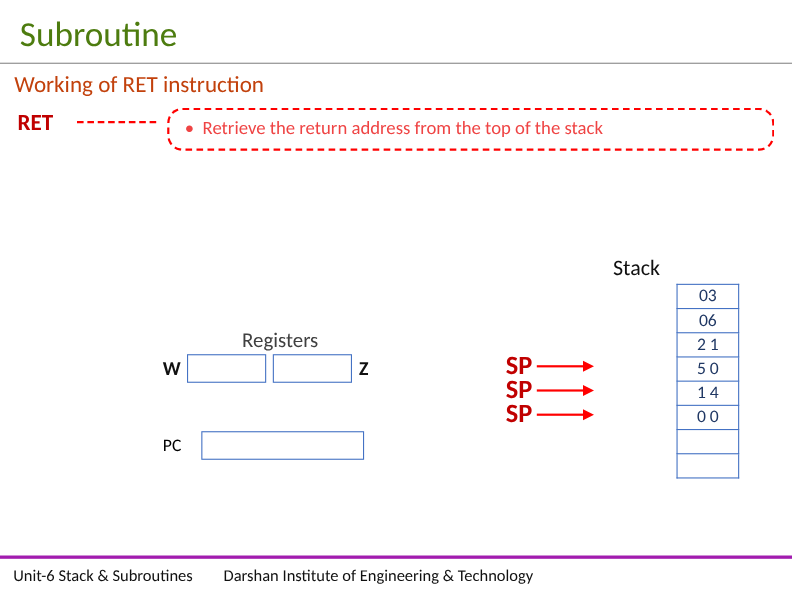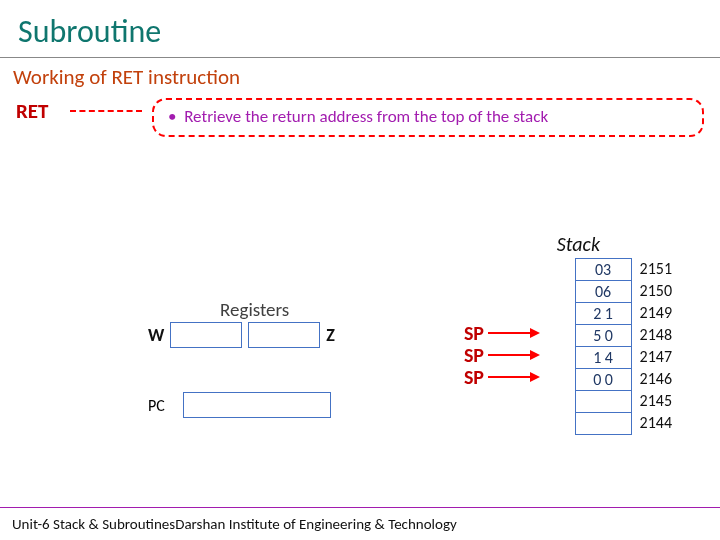--- a/index.html
+++ b/index.html
@@ -7,21 +7,21 @@
     width: 720px; height: 540px;
     font-family: Calibri, Arial, sans-serif;
     background: #fff;
     position: relative;
     overflow: hidden;
   }
   .title {
     font-size: 32px;
     padding: 12px 18px 6px;
     border-bottom: 1px solid #888;
-    color: #0f766e;
+    color: #4d7c0f;
   }
   .subtitle {
     font-size: 21px;
     padding: 6px 13px 4px;
     color: #c2410c;
   }
   .ret-row {
     display: flex;
     align-items: flex-start;
     padding: 4px 16px 0 16px;
@@ -37,40 +37,39 @@
     width: 72px;
     height: 2px;
     border-top: 2px dashed #f00;
     margin-top: 12px;
   }
   .info-box {
     border: 2px dashed #f00;
     border-radius: 14px;
     padding: 6px 16px 8px 12px;
     font-size: 17px;
-    color: #a21caf;
+    color: #ef4444;
     flex: 1;
     position: relative;
   }
   .info-box .bullet { margin-left: 2px; }
   .stack-area {
     position: absolute;
     right: 48px;
     top: 258px;
     display: flex;
     align-items: flex-start;
     gap: 8px;
   }
   .stack-label {
     position: absolute;
     right: 120px;
     top: 232px;
     font-size: 20px;
     color: #111;
-    font-style: italic;
   }
   .stack-table {
     border-collapse: collapse;
   }
   .stack-table td {
     border: 1px solid #4472c4;
     width: 56px;
     height: 22px;
     text-align: center;
     font-size: 16px;
@@ -80,21 +79,21 @@
     display: flex;
     flex-direction: column;
     font-size: 16px;
     color: #111;
   }
   .addr-col div { height: 22px; line-height: 22px; }
   .sp-col {
     position: absolute;
     right: 180px;
     top: 322px;
-    font-size: 20px;
+    font-size: 24px;
     font-weight: bold;
     color: #c00000;
     line-height: 22px;
   }
   .sp-col div { height: 22px; display: flex; align-items: center; gap: 4px; }
   .sp-arrow {
     width: 52px; height: 10px;
     position: relative;
   }
   .sp-arrow::before {
@@ -141,30 +140,30 @@
     gap: 18px;
   }
   .pc-box {
     border: 1.5px solid #4472c4;
     width: 148px; height: 26px;
   }
   .footer {
     position: absolute;
     bottom: 0; left: 0; right: 0;
     height: 30px;
-    border-top: 1px solid #a21caf;
+    border-top: 3px solid #a21caf;
     display: flex;
     align-items: center;
     font-size: 15px;
     color: #111;
     padding: 16px 12px;
   }
   .footer .left { flex: 0 0 auto; }
   .footer .center { flex: 1; text-align: center; font-weight: bold; }
-  .footer .right { flex: 0 0 auto; text-align: right; }
+  .footer .right { flex: 0 0 auto; text-align: right; margin-left: 28px; }
   .sp-ptr { display:flex; align-items:center; }
 </style>
 </head>
 <body>
 
 <div class="title">Subroutine</div>
 <div class="subtitle">Working of  RET instruction</div>
 
 <div class="ret-row">
   <div class="ret-label">RET</div>
@@ -227,28 +226,18 @@
           <td>0 0</td>
         </tr>
     <tr>
           <td></td>
         </tr>
     <tr>
           <td></td>
         </tr>
   </tbody>
     </table>
-  <div class="addr-col">
-    <div>2151</div>
-    <div>2150</div>
-    <div>2149</div>
-    <div>2148</div>
-    <div>2147</div>
-    <div>2146</div>
-    <div>2145</div>
-    <div>2144</div>
-  </div>
 </div>
 
 <div class="footer">
   <div class="left">Unit-6 Stack &amp; Subroutines</div>
   <div class="right">Darshan Institute of Engineering &amp; Technology</div>
 </div>
 
 </body></html>

